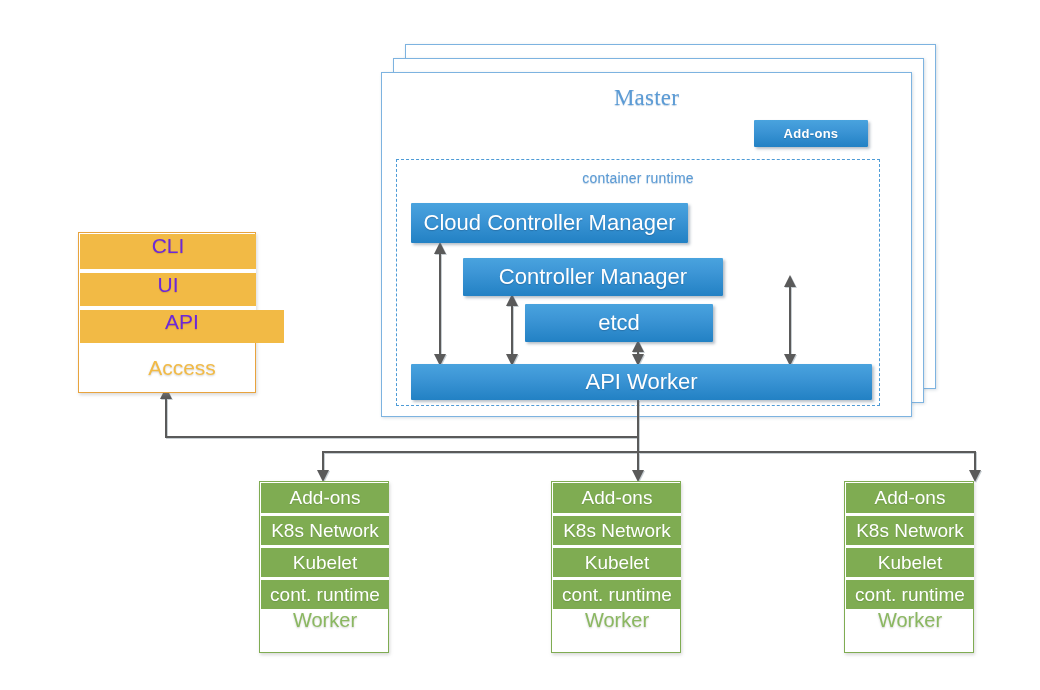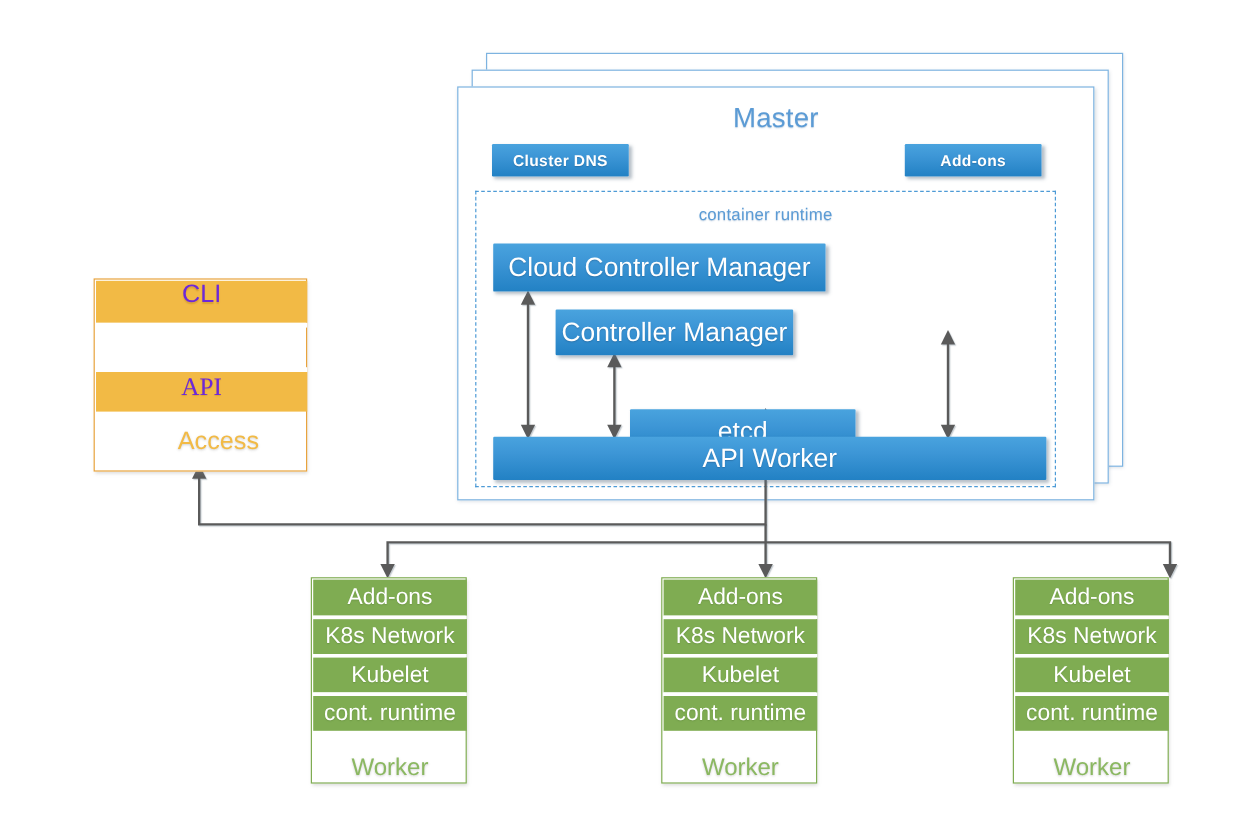--- a/index.html
+++ b/index.html
@@ -11,20 +11,21 @@
   #stage{position:absolute;left:0;top:0;width:1040px;height:690px;}
 
   
   .abs{position:absolute;box-sizing:border-box;}
 
   
   .master-frame{
     border:1px solid #7DB3E0;
     background:#ffffff;
     box-shadow:1px 1px 3px rgba(120,140,160,.30);
+    font-family:Liberation Serif, serif;
   }
 
   
   .dashed-box{
     border:1.5px dashed #4E9BD6;
     background:transparent;
   }
 
   
   .frame-title{
@@ -75,41 +76,38 @@
   }
   .green-row{
     background:#7FAC52;color:#ffffff;
     display:flex;align-items:center;justify-content:center;
     font-size:19px;
     text-shadow:0 1px 1px rgba(70,110,40,.30);
   }
   .green-sep{background:#ffffff;}
   .worker-label{
     color:#8BB861;font-size:20px;
-    display:flex;align-items:flex-end;justify-content:center;
+    display:flex;align-items:flex-start;justify-content:center;
     text-shadow:0 1px 2px rgba(200,200,200,.9);
   }
 
   
   svg.conn{position:absolute;left:0;top:0;width:1040px;height:690px;pointer-events:none;}
 </style>
 </head>
 <body>
 
 <div id="stage">
 
   <div class="abs master-frame" style="left:405px;top:44px;width:531px;height:345px;"></div>
   <div class="abs master-frame" style="left:393px;top:58px;width:531px;height:345px;"></div>
   <div class="abs master-frame" style="left:381px;top:72px;width:531px;height:345px;">
     <div class="frame-title master-title" style="top:12px;">Master</div>
   </div>
 
-  <div class="abs bluebox small" style="left:410px;top:120px;width:114px;height:27px;">
-    <span>Cluster DNS</span>
-  </div>
 
   <div class="abs bluebox small" style="left:754px;top:120px;width:114px;height:27px;">
     <span>Add-ons</span>
   </div>
 
   <div class="abs dashed-box" style="left:396px;top:159px;width:484px;height:247px;">
     <div class="frame-title runtime-title" style="top:10px;">container runtime</div>
   </div>
 
   <svg class="conn" viewBox="0 0 1040 690" xmlns="http://www.w3.org/2000/svg">
@@ -144,40 +142,43 @@
 
       <path d="M323,476 L323,452 L975,452 L975,476" marker-start="url(#atail)" marker-end="url(#ahead)"></path>
       <line x1="638" y1="452" x2="638" y2="452"></line>
     </g>
   </svg>
 
   <div class="abs bluebox big" style="left:411px;top:203px;width:277px;height:40px;">
     <span>Cloud Controller Manager</span>
   </div>
 
-  <div class="abs bluebox big" style="left:463px;top:258px;width:198px;height:38px;">
+  <div class="abs bluebox big" style="left:463px;top:258px;width:260px;height:38px;">
     <span>Controller Manager</span>
   </div>
 
-  <div class="abs bluebox big" style="left:525px;top:304px;width:188px;height:38px;margin-top:37px;">
+  <div class="abs bluebox big" style="left:525px;top:304px;width:188px;height:38px;">
     <span>etcd</span>
   </div>
 
 
   <div class="abs bluebox big" style="left:411px;top:364px;width:461px;height:36px;">
     <span>API Worker</span>
   </div>
 
   <div class="abs access-outer" style="left:78px;top:232px;width:178px;height:161px;">
     <div class="abs orange-row" style="left:1px;top:1px;width:176px;height:35px;">
       <span>CLI</span>
     </div>
     <div class="abs orange-sep" style="left:1px;top:36px;width:176px;height:4px;"></div>
+    <div class="abs orange-row" style="left:1px;top:40px;width:176px;height:33px;">
+      <span>UI</span>
+    </div>
     <div class="abs orange-sep" style="left:1px;top:73px;width:176px;height:4px;"></div>
-    <div class="abs orange-row" style="left:1px;top:77px;width:176px;height:33px;font-family:Liberation Serif, serif;">
+    <div class="abs orange-row" style="left:1px;top:77px;width:204px;height:33px;">
       <span>API</span>
     </div>
     <div class="abs access-label" style="left:1px;top:110px;width:176px;height:49px;">
       <span>Access</span>
     </div>
   </div>
 
   <div class="abs worker-outer" style="left:259px;top:481px;width:130px;height:172px;">
     <div class="abs green-row" style="left:1px;top:1px;width:128px;height:30px;">
       <span>Add-ons</span>

